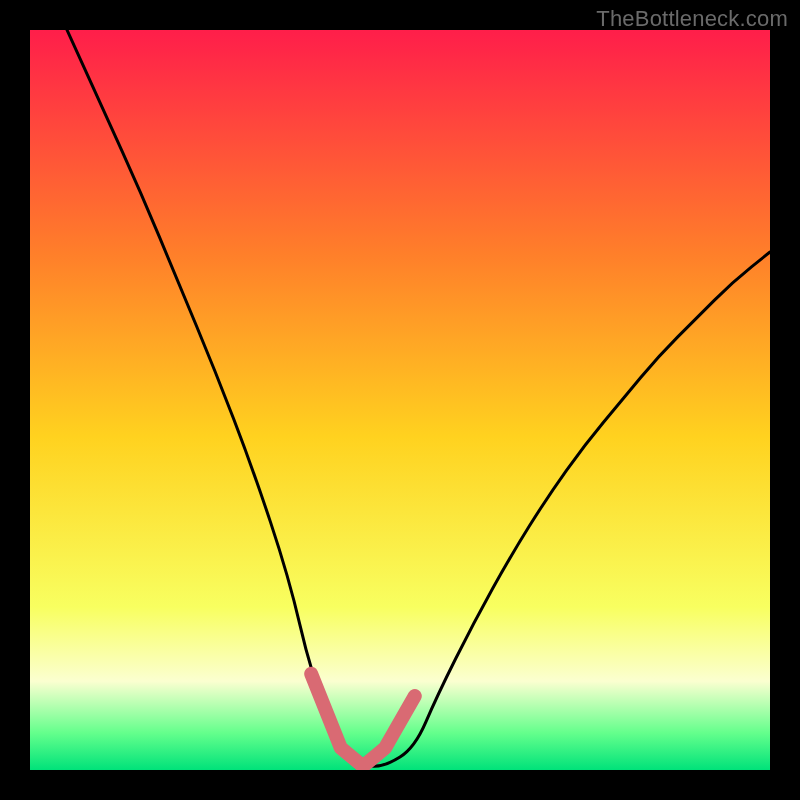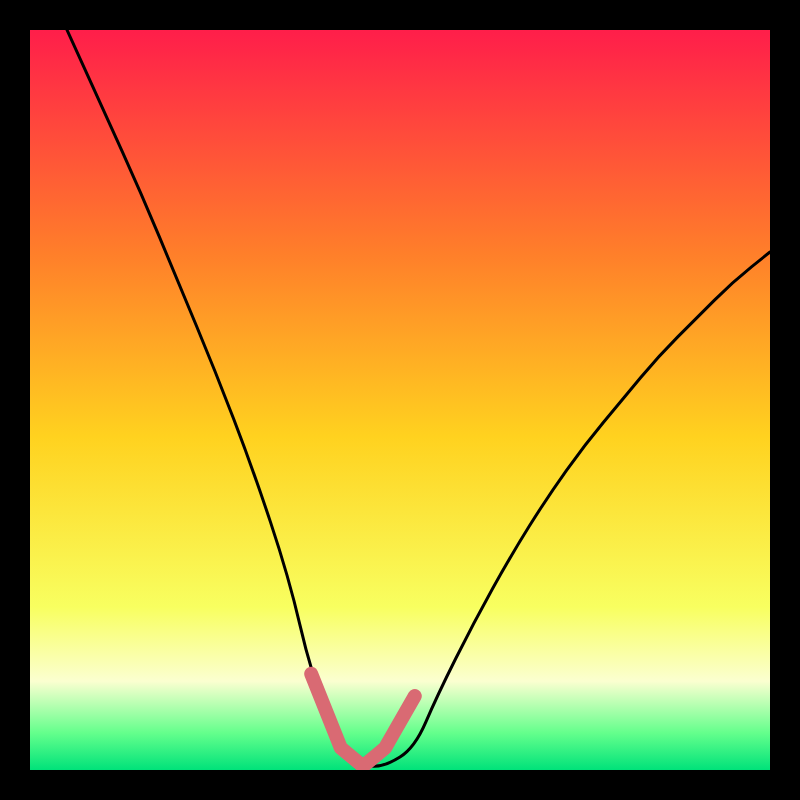--- a/index.html
+++ b/index.html
@@ -35,20 +35,21 @@
     left: 30px;
     width: 740px;
     height: 740px;
     display: block;
   }
 </style>
 </head>
 <body>
 
 <div class="frame">
+  <div class="watermark">TheBottleneck.com</div>
 
   <svg class="chart" viewBox="0 0 740 740" preserveAspectRatio="none">
     <defs>
       <linearGradient id="bg-grad" x1="0" y1="0" x2="0" y2="1">
         <stop id="g0" offset="0%" stop-color="#ff1e4a"></stop>
         <stop id="g1" offset="30%" stop-color="#ff7e2a"></stop>
         <stop id="g2" offset="55%" stop-color="#ffd21f"></stop>
         <stop id="g3" offset="78%" stop-color="#f8ff60"></stop>
         <stop id="g4" offset="88%" stop-color="#fbffd0"></stop>
         <stop id="g5" offset="95%" stop-color="#64ff8c"></stop>

